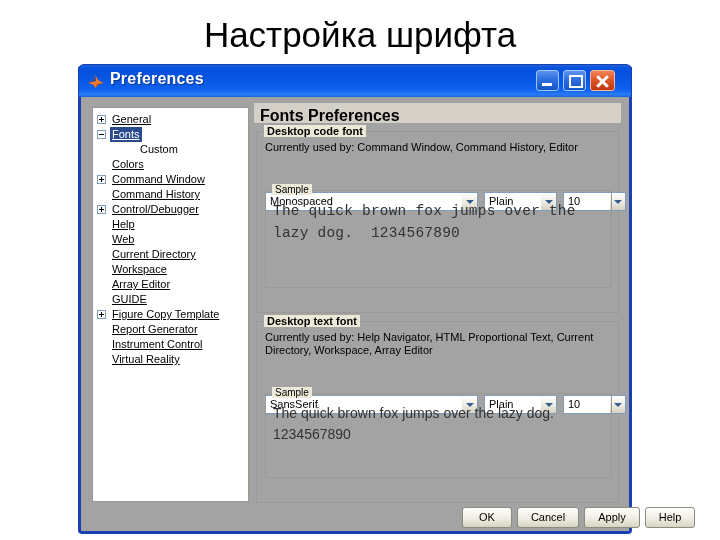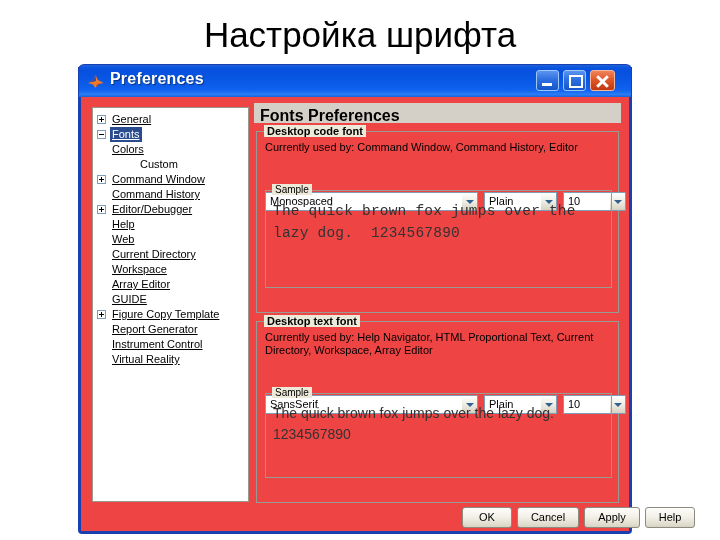--- a/index.html
+++ b/index.html
@@ -30,21 +30,21 @@
     white-space: nowrap;
   }
 
   
   #prefs-window {
     position: absolute;
     left: 78px;
     top: 67px;
     width: 554px;
     height: 467px;
-    background: #ef4444;
+    background: #a3a3a3;
     border: 3px solid #1a3fb0;
     border-top: none;
     border-radius: 0 0 4px 4px;
     box-sizing: border-box;
   }
 
   
   #titlebar {
     position: absolute;
     left: -3px;
@@ -394,36 +394,36 @@
   <div id="tree-panel">
       <div style="padding-top: 4px;">
         <div class="tree-item lvl0">
           <span class="expander plus"></span>
           <span class="tlabel">General</span>
         </div>
         <div class="tree-item lvl0 sel">
           <span class="expander"></span>
           <span class="tlabel">Fonts</span>
         </div>
-        <div class="tree-item lvl0">
-          <span class="tlabel">Colors</span>
-        </div>
         <div class="tree-item lvl1">
           <span class="tlabel">Custom</span>
         </div>
         <div class="tree-item lvl0">
+          <span class="tlabel">Colors</span>
+        </div>
+        <div class="tree-item lvl0">
           <span class="expander plus"></span>
           <span class="tlabel">Command Window</span>
         </div>
         <div class="tree-item lvl0">
           <span class="tlabel">Command History</span>
         </div>
         <div class="tree-item lvl0">
           <span class="expander plus"></span>
-          <span class="tlabel">Editor/Debugger</span>
+          <span class="tlabel">Control/Debugger</span>
         </div>
         <div class="tree-item lvl0">
           <span class="tlabel">Help</span>
         </div>
         <div class="tree-item lvl0">
           <span class="tlabel">Web</span>
         </div>
         <div class="tree-item lvl0">
           <span class="tlabel">Current Directory</span>
         </div>

